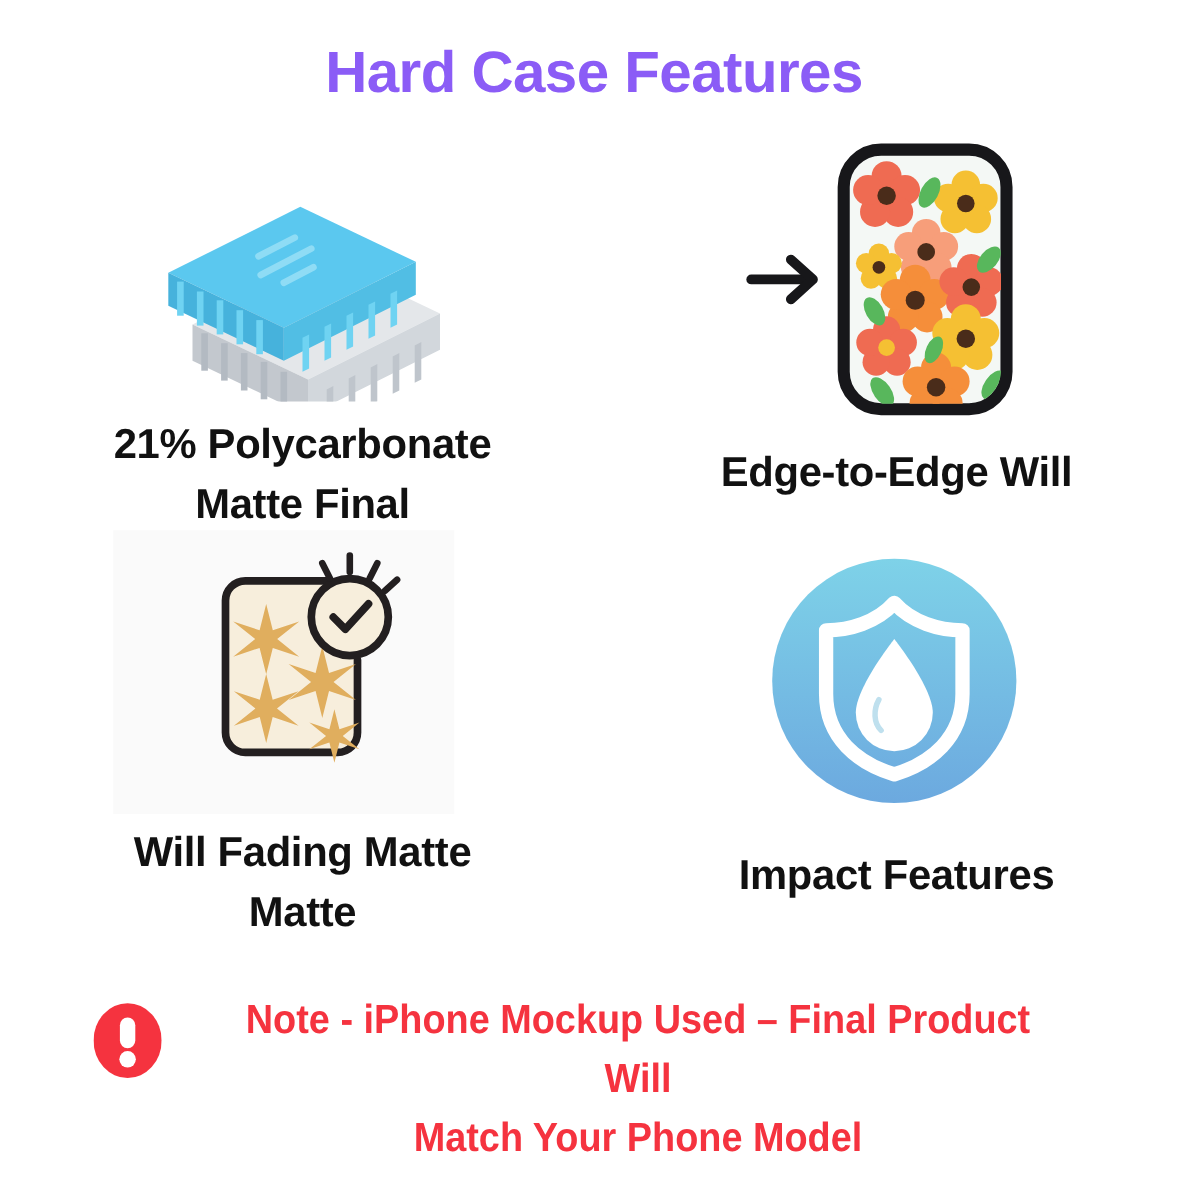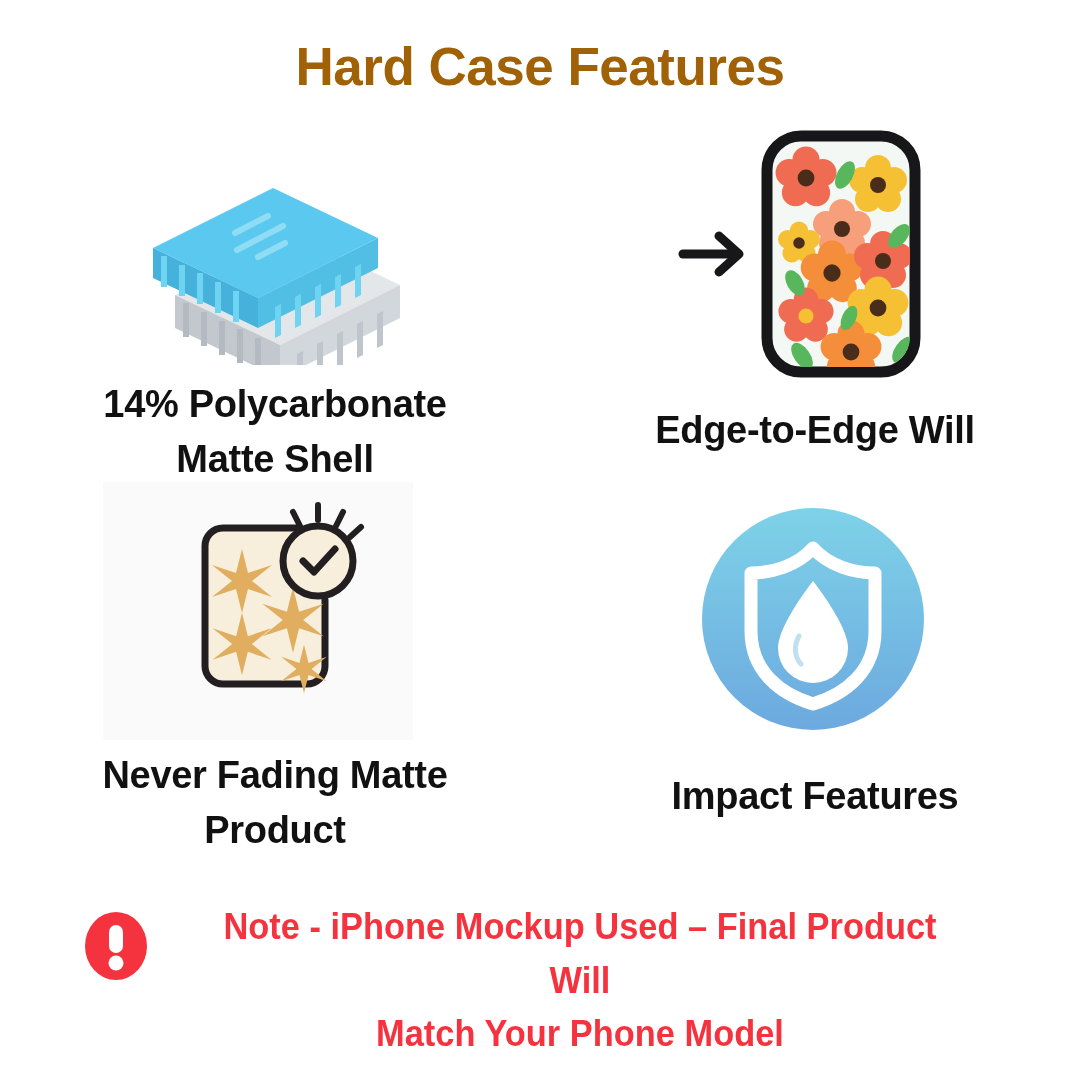--- a/index.html
+++ b/index.html
@@ -26,21 +26,21 @@
   
   .page-title {
     position: absolute;
     top: 36px;
     left: 0;
     width: 1080px;
     text-align: center;
     font-size: 53px;
     font-weight: 700;
     letter-spacing: -0.5px;
-    color: #a16207;
+    color: #8b5cf6;
   }
 
   
   .feature {
     position: absolute;
   }
   .feature .icon-box {
     position: relative;
   }
   .feature .caption {
@@ -166,22 +166,22 @@
 
           <g stroke="#8FDCF5" stroke-width="6" stroke-linecap="round">
             <line x1="90" y1="73" x2="123" y2="56"></line>
             <line x1="92" y1="90" x2="138" y2="66"></line>
             <line x1="113" y1="97" x2="140" y2="83"></line>
           </g>
         </svg>
       </div>
     </div>
     <div class="caption">
-      <div>14% Polycarbonate</div>
-      <div>Matte Shell</div>
+      <div>21% Polycarbonate</div>
+      <div>Matte Final</div>
     </div>
   </div>
 
   <div class="feature" id="feature-edge">
     <div class="icon-box">
       <div class="icon-center">
         <svg width="280" height="252" viewBox="0 0 280 252" aria-hidden="true">
 
           <g stroke="#17171A" stroke-width="9" fill="none" stroke-linecap="round" stroke-linejoin="round">
             <line x1="8" y1="126" x2="62" y2="126"></line>
@@ -346,22 +346,22 @@
           <g stroke="#231F20" stroke-width="6" stroke-linecap="round">
             <line x1="148" y1="34" x2="155" y2="48"></line>
             <line x1="173" y1="27" x2="173" y2="42"></line>
             <line x1="198" y1="34" x2="191" y2="48"></line>
             <line x1="216" y1="49" x2="205" y2="59"></line>
           </g>
         </svg>
       </div>
     </div>
     <div class="caption">
-      <div>Never Fading Matte</div>
-      <div>Product</div>
+      <div>Will Fading Matte</div>
+      <div>Matte</div>
     </div>
   </div>
 
   <div class="feature" id="feature-impact">
     <div class="icon-box">
       <div class="icon-center">
         <svg width="230" height="232" viewBox="0 0 230 232" aria-hidden="true">
           <defs>
             <linearGradient id="shieldGrad" x1="0" y1="0" x2="0" y2="1">
               <stop offset="0%" stop-color="#7ED2E8"></stop>

